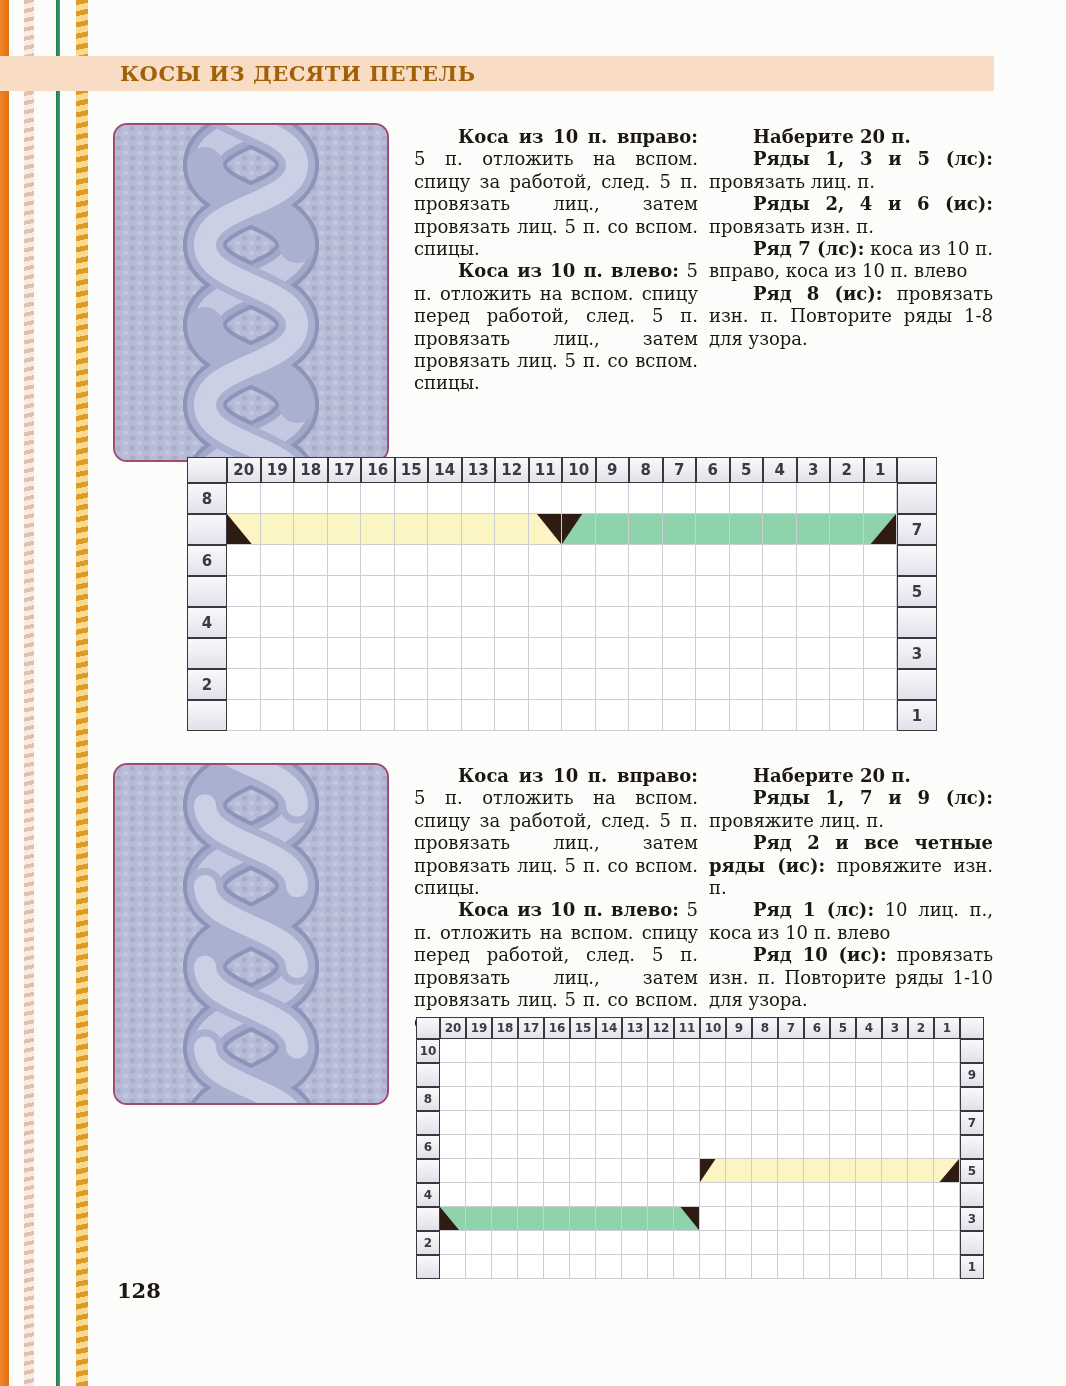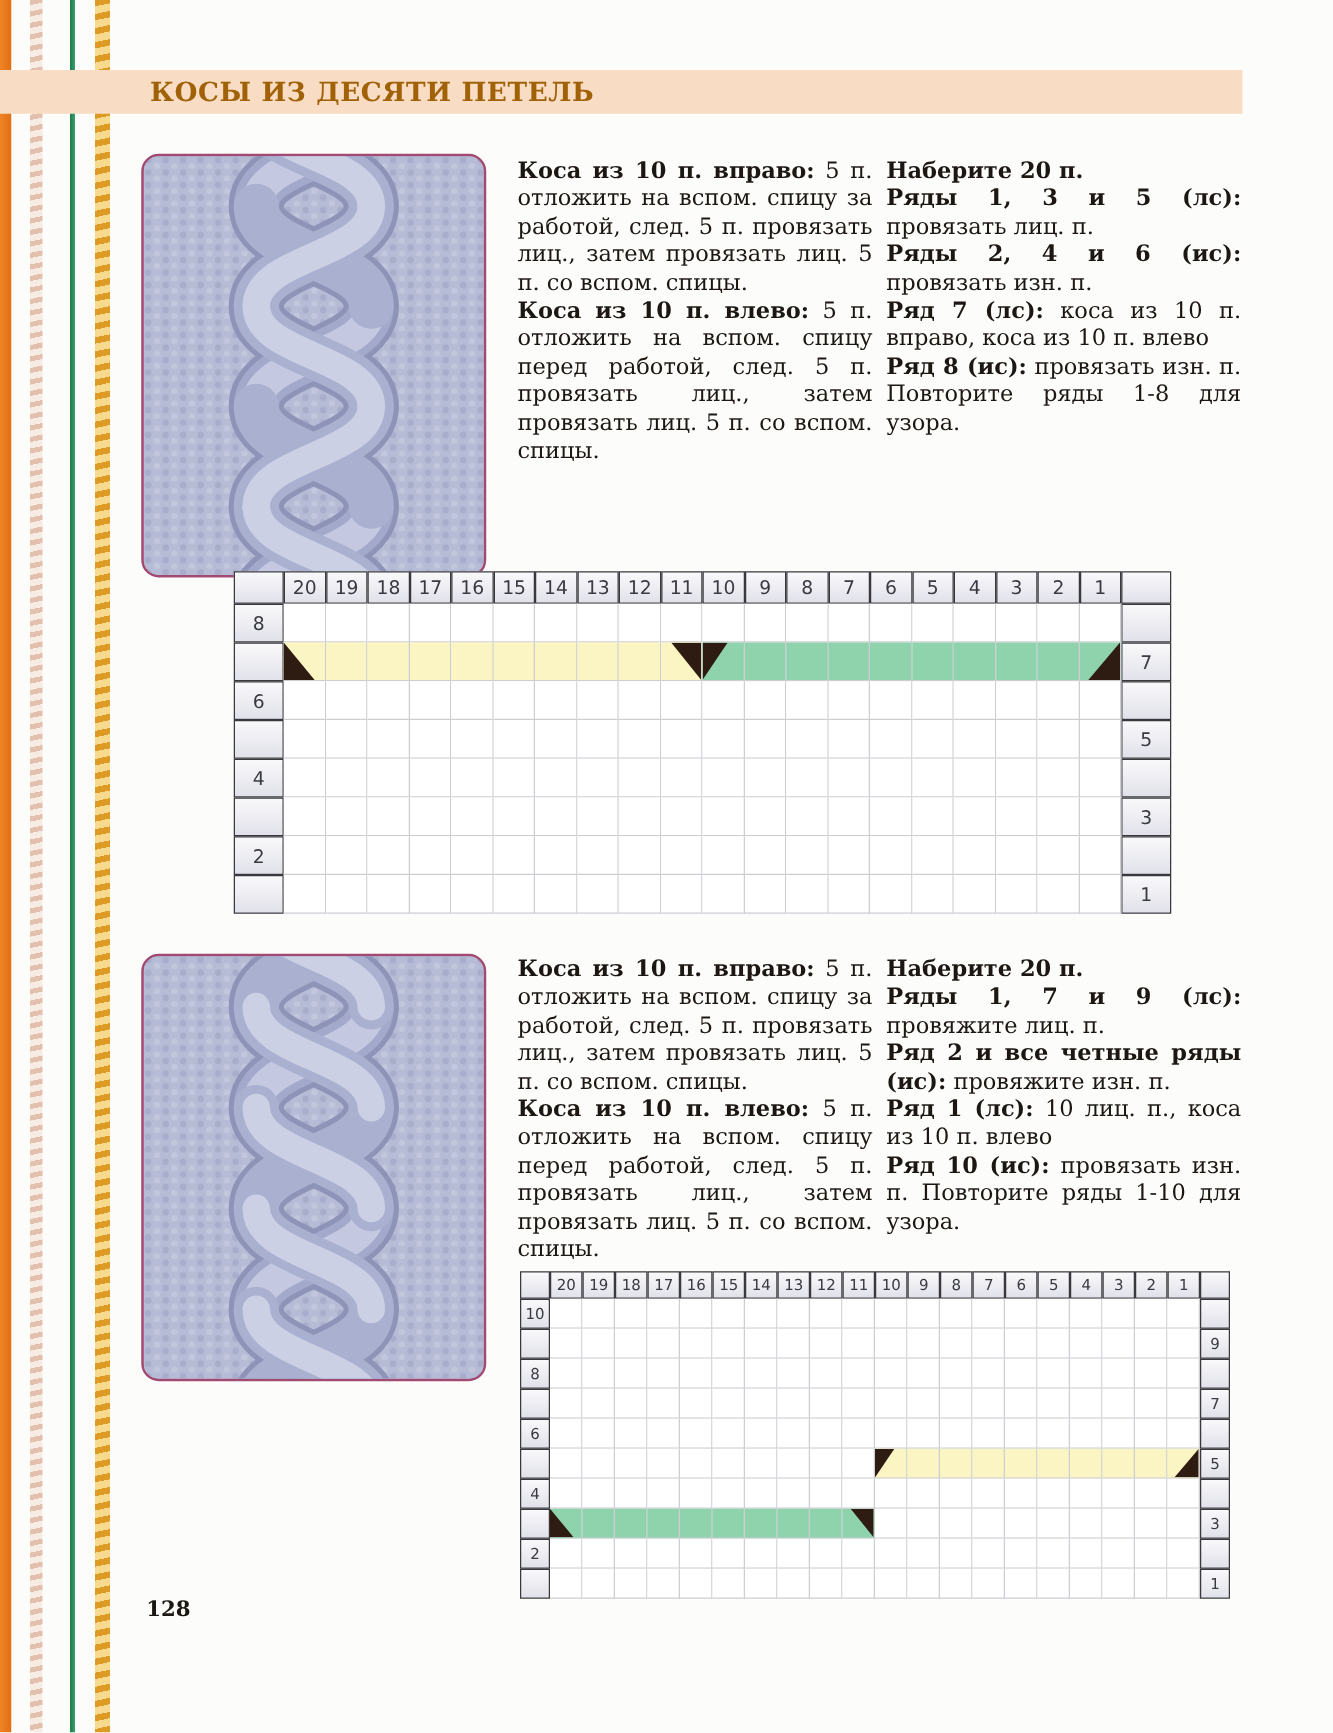--- a/index.html
+++ b/index.html
@@ -30,43 +30,43 @@
   .photo svg{display:block;width:100%;height:100%;}
   #photo1{top:123px;height:335px;}
   #photo2{top:763px;height:338px;}
   
   .instr-col{position:absolute;width:284px;z-index:2;}
   #instr-l1{left:414px;top:126px;}
   #instr-r1{left:709px;top:126px;}
   #instr-l2{left:414px;top:765px;}
   #instr-r2{left:709px;top:765px;}
   .instr-col p{margin:0;font-size:18px;line-height:22.4px;text-align:justify;}
-  .instr-col p b{font-weight:bold;}
+  .instr-col p b{font-weight:bold;margin-left:44px;}
   
-  .kchart{position:absolute;display:grid;z-index:2;background:#fff;}
+  .kchart{position:absolute;display:grid;z-index:2;background:#fff;font-weight:bold;}
   #chart1{left:187px;top:457px;
     grid-template-columns:40px repeat(20,33.5px) 40px;
     grid-template-rows:26px repeat(8,31px);font-size:15px;}
   #chart2{left:416px;top:1017px;
     grid-template-columns:24px repeat(20,26px) 24px;
     grid-template-rows:22px repeat(10,24px);font-size:12px;}
   .klabel{display:flex;align-items:center;justify-content:center;
     font-family:"DejaVu Sans","Liberation Sans",sans-serif;color:#3a3a42;
     background:linear-gradient(180deg,#f9f9fb,#e1e1ea);
     border:1px solid #38383e;box-sizing:border-box;}
   .kcell{background:#fff;position:relative;box-sizing:border-box;
     border-right:1px solid #cdced4;border-bottom:1px solid #cdced4;}
   .tri{position:absolute;inset:0;}
   .tri-lower-left {clip-path:polygon(0 0,76% 100%,0 100%);}
   .tri-upper-right{clip-path:polygon(26% 0,100% 0,100% 100%);}
   .tri-upper-left {clip-path:polygon(0 0,62% 0,0 100%);}
   .tri-lower-right{clip-path:polygon(100% 0,100% 100%,22% 100%);}
   
   .page-number{position:absolute;left:117px;top:1278px;z-index:2;
-    font-weight:bold;font-size:17px;}
+    font-weight:bold;font-size:21px;}
 </style>
 </head>
 <body>
 
 <div class="edge-bar"></div>
 <div class="yarn yarn-pink"></div>
 <div class="yarn yarn-green"></div>
 <div class="yarn yarn-gold"></div>
 
 <div class="header-band" style="background: rgb(248, 220, 195);">

